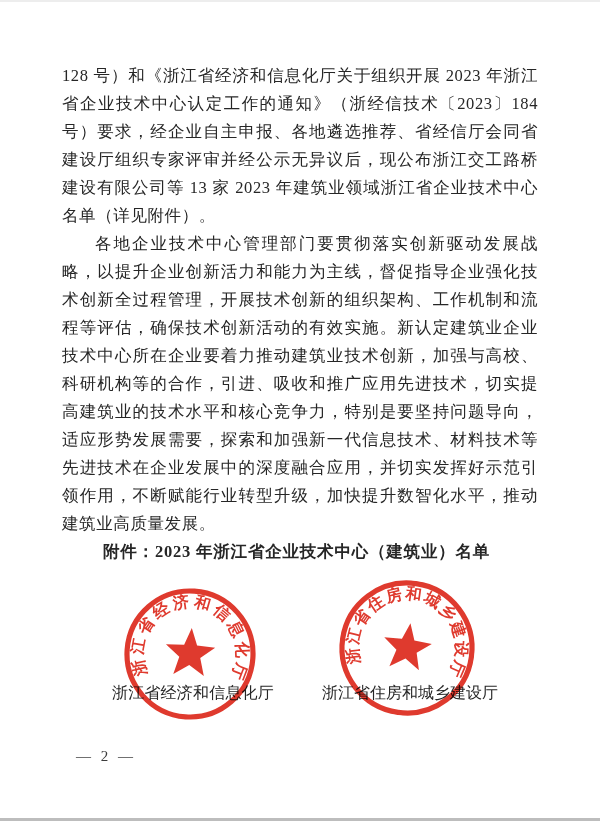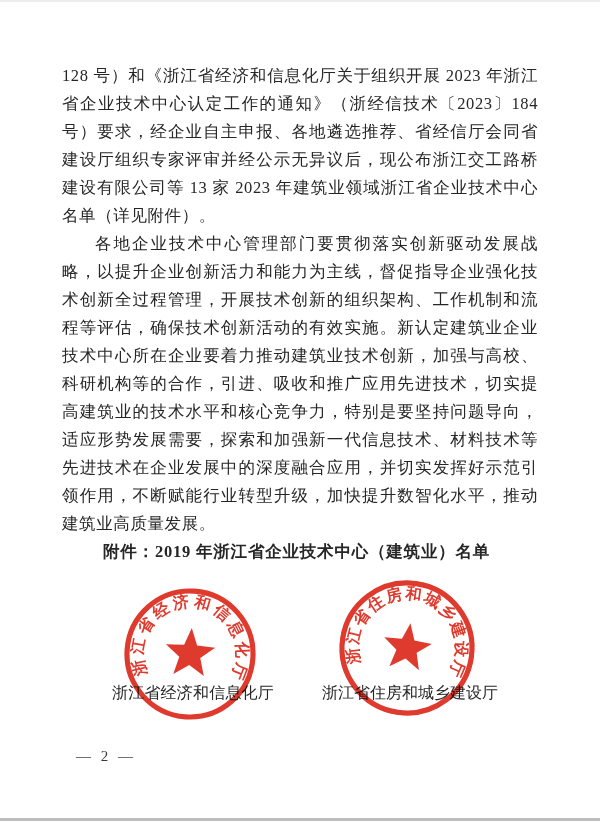--- a/index.html
+++ b/index.html
@@ -81,21 +81,21 @@
 </head>
 <body>
 
 <div class="page">
 
   <div class="edge-top"></div>
 
   <div class="content">
     <p class="para">128 号）和《浙江省经济和信息化厅关于组织开展 2023 年浙江省企业技术中心认定工作的通知》（浙经信技术〔2023〕184 号）要求，经企业自主申报、各地遴选推荐、省经信厅会同省建设厅组织专家评审并经公示无异议后，现公布浙江交工路桥建设有限公司等 13 家 2023 年建筑业领域浙江省企业技术中心名单（详见附件）。</p>
     <p class="para indent">各地企业技术中心管理部门要贯彻落实创新驱动发展战略，以提升企业创新活力和能力为主线，督促指导企业强化技术创新全过程管理，开展技术创新的组织架构、工作机制和流程等评估，确保技术创新活动的有效实施。新认定建筑业企业技术中心所在企业要着力推动建筑业技术创新，加强与高校、科研机构等的合作，引进、吸收和推广应用先进技术，切实提高建筑业的技术水平和核心竞争力，特别是要坚持问题导向，适应形势发展需要，探索和加强新一代信息技术、材料技术等先进技术在企业发展中的深度融合应用，并切实发挥好示范引领作用，不断赋能行业转型升级，加快提升数智化水平，推动建筑业高质量发展。</p>
-    <p class="attachment">附件：2019 年浙江省企业技术中心（建筑业）名单</p>
+    <p class="attachment">附件：2023 年浙江省企业技术中心（建筑业）名单</p>
   </div>
 
   <div class="sig sig-left">浙江省经济和信息化厅</div>
 
   <div class="sig sig-right">浙江省住房和城乡建设厅</div>
 
   <svg class="seal seal-left" width="136" height="136" viewBox="0 0 136 136">
     <circle class="ring" cx="68" cy="68" r="63"></circle>
     <polygon class="star" points="68,42 74.5,59.1 92.7,60 78.5,71.4 83.3,89 68,79 52.7,89 57.5,71.4 43.3,60 61.5,59.1"></polygon>
     <path id="arcL" d="M 29.5 95 A 47 47 0 1 1 106.5 95" fill="none"></path>

